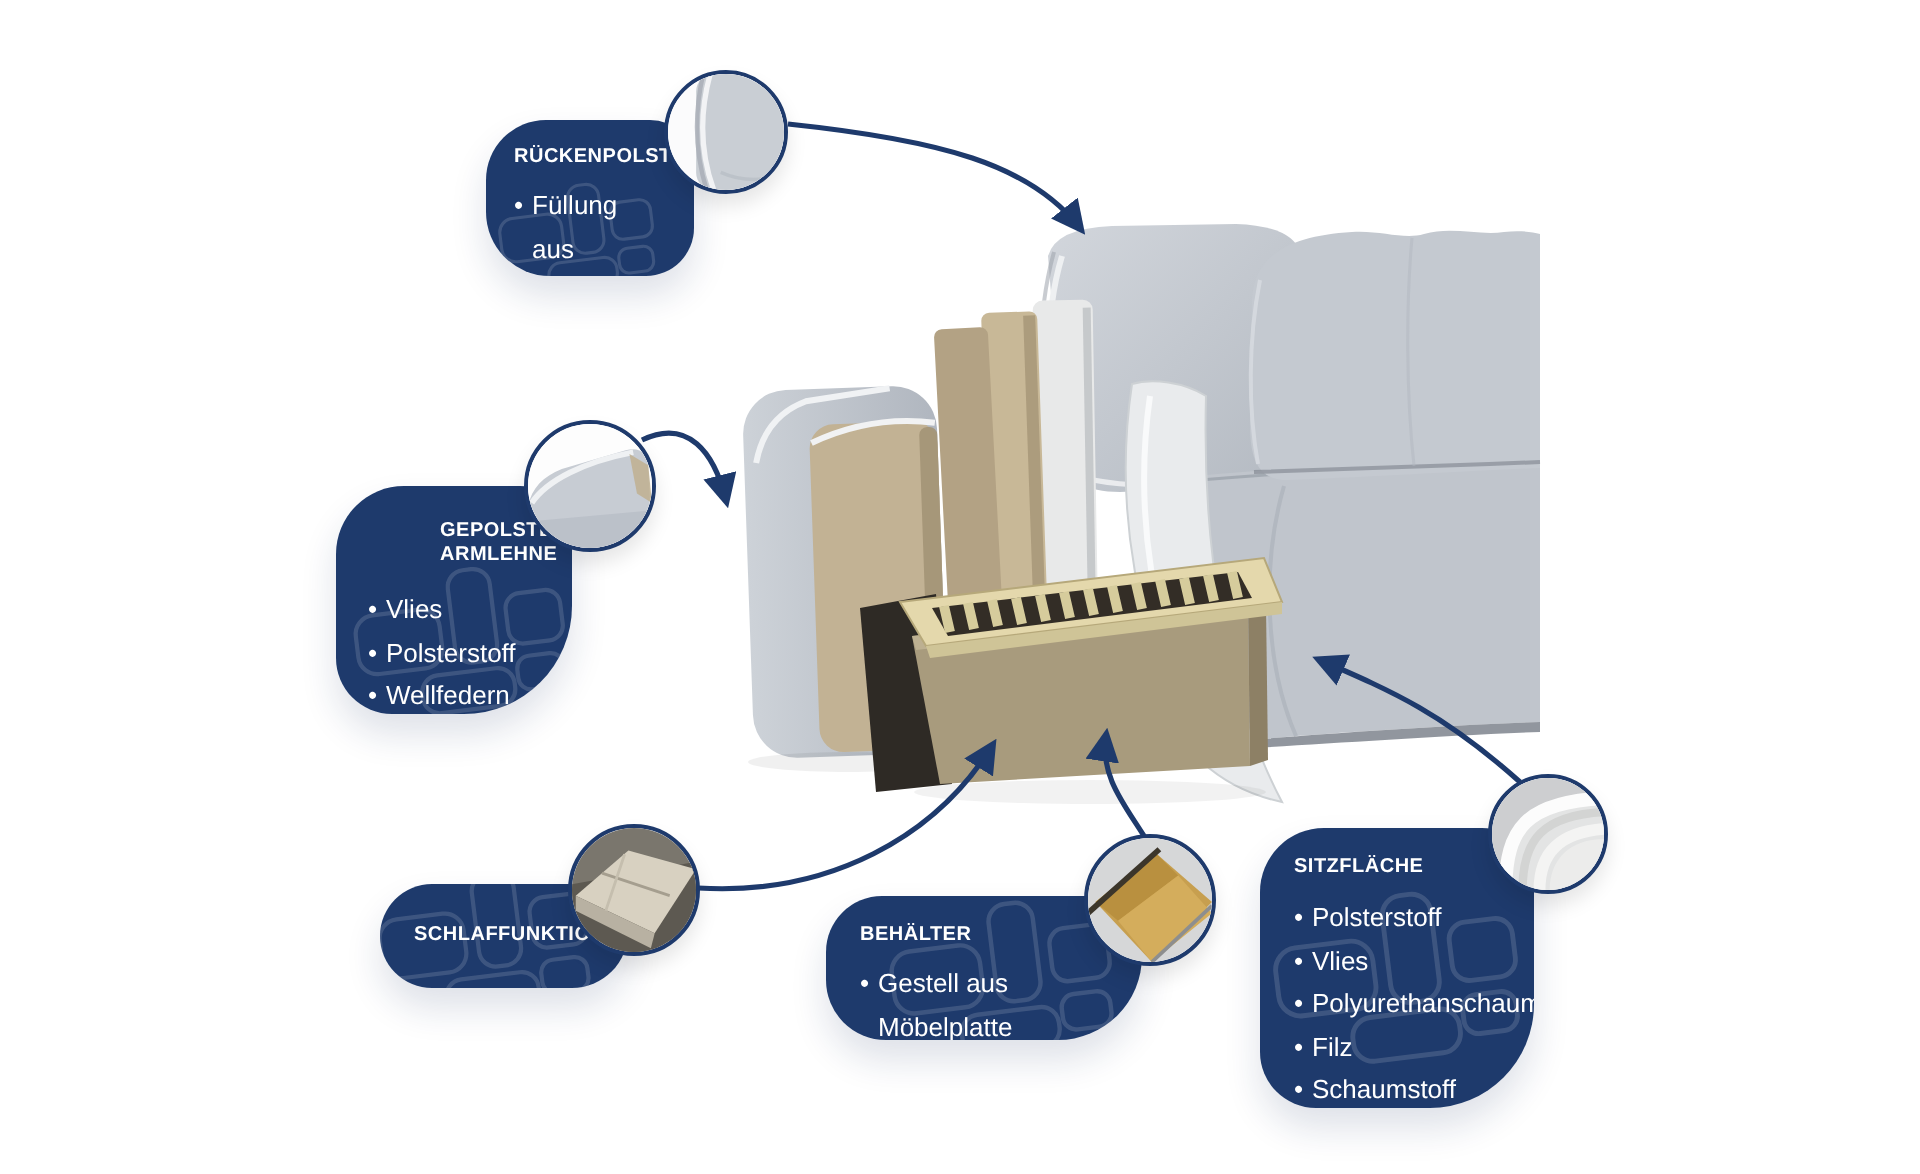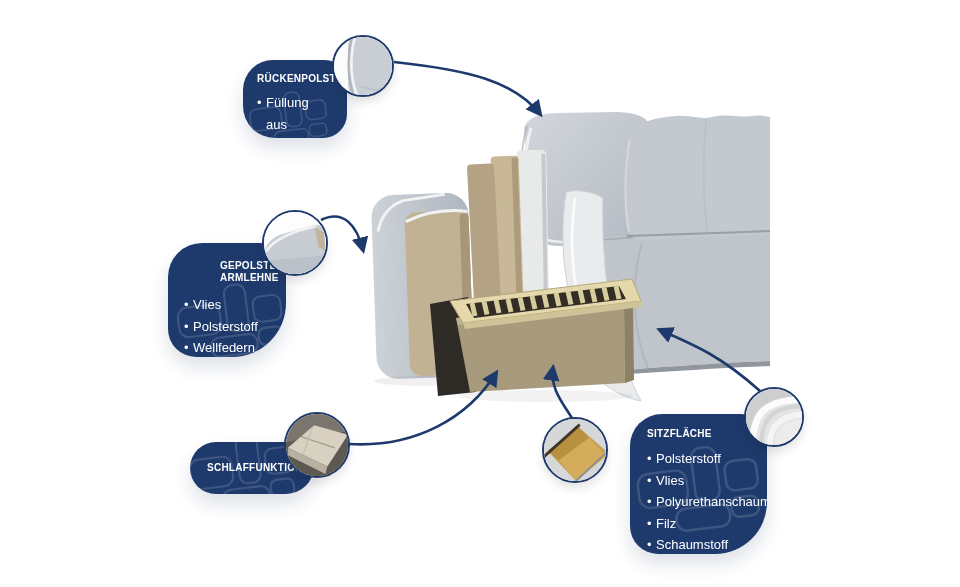--- a/index.html
+++ b/index.html
@@ -164,20 +164,30 @@
     </ul>
   </div>
 
   <div class="card card-3">
     <svg class="wm">
         <use href="#wm-pattern"></use>
       </svg>
     <h3 class="card-title">SCHLAFFUNKTION</h3>
   </div>
 
+  <div class="card card-4">
+    <svg class="wm">
+        <use href="#wm-pattern"></use>
+      </svg>
+    <h3 class="card-title">BEHÄLTER</h3>
+    <ul class="card-list">
+      <li>Gestell aus Möbelplatte
+und Holzleisten</li>
+    </ul>
+  </div>
 
   <div class="card card-5">
     <svg class="wm">
         <use href="#wm-pattern"></use>
       </svg>
     <h3 class="card-title">SITZFLÄCHE</h3>
     <ul class="card-list">
       <li>Polsterstoff</li>
       <li>Vlies</li>
       <li>Polyurethanschaum</li>

